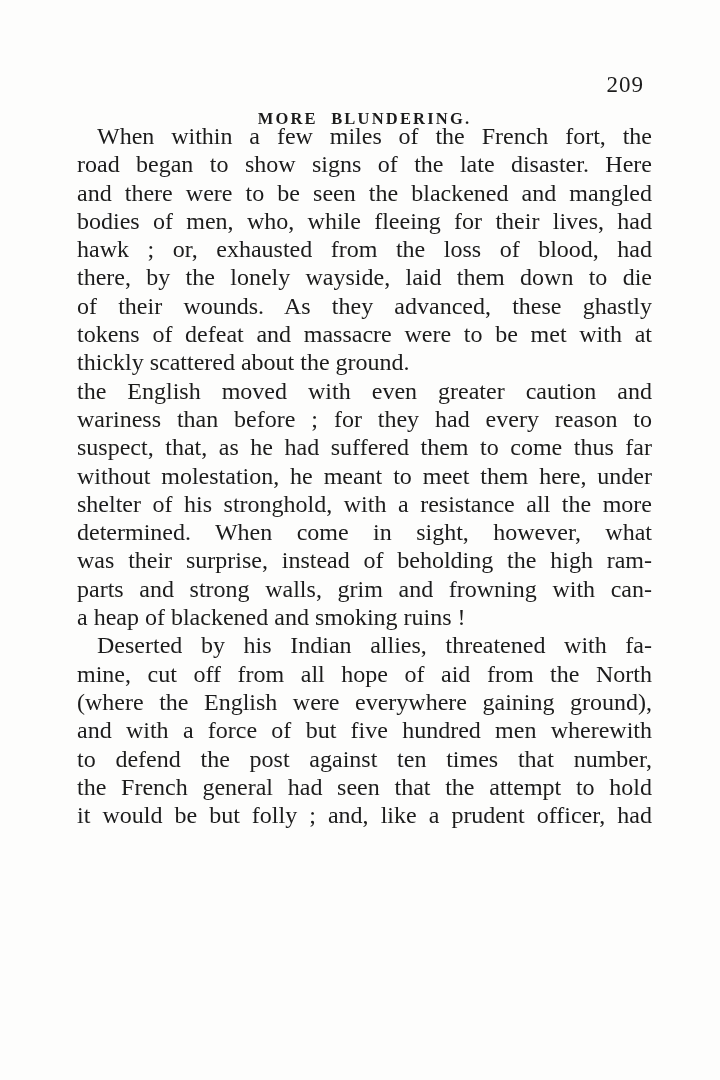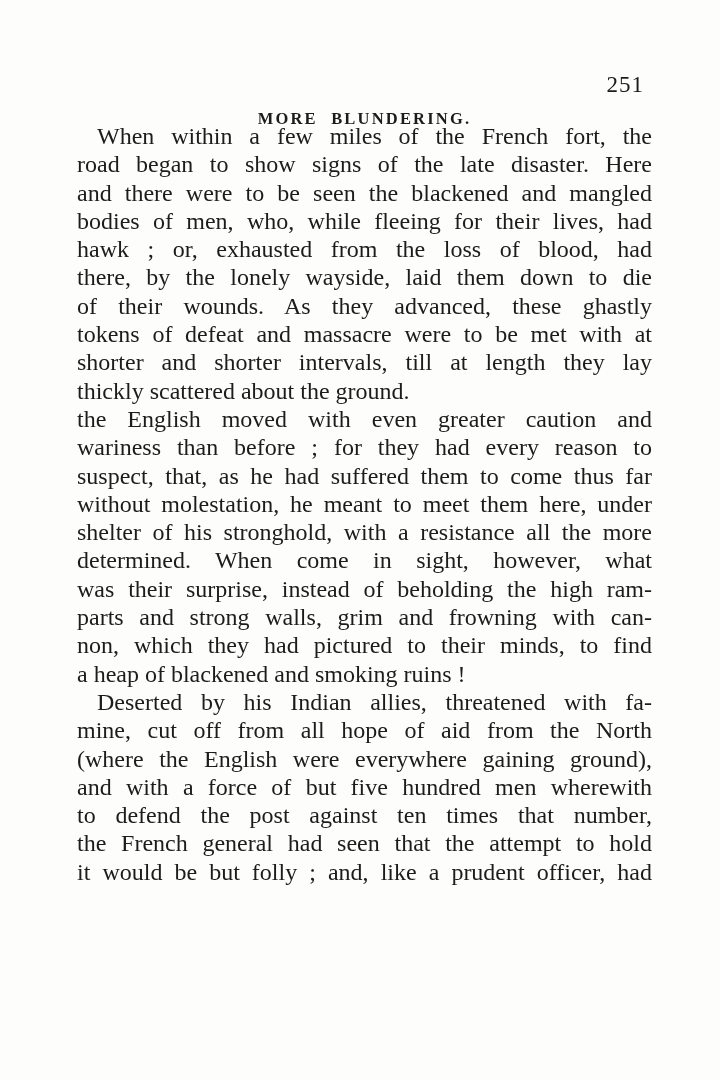--- a/index.html
+++ b/index.html
@@ -60,42 +60,40 @@
   }
   .line.parfirst { text-indent: 20px; }
   .line.parlast { text-align-last: left; }
 </style>
 </head>
 <body>
 
 <div class="page">
   <div class="header">
     <div class="running-title">MORE BLUNDERING.</div>
-    <div class="page-number">251</div>
+    <div class="page-number">209</div>
   </div>
   <div class="body-text">
       <div class="line parfirst">When within a few miles of the French fort, the</div>
       <div class="line">road began to show signs of the late disaster. Here</div>
       <div class="line">and there were to be seen the blackened and mangled</div>
       <div class="line">bodies of men, who, while fleeing for their lives, had</div>
       <div class="line">hawk ; or, exhausted from the loss of blood, had</div>
       <div class="line">there, by the lonely wayside, laid them down to die</div>
       <div class="line">of their wounds. As they advanced, these ghastly</div>
       <div class="line">tokens of defeat and massacre were to be met with at</div>
-      <div class="line">shorter and shorter intervals, till at length they lay</div>
       <div class="line parlast">thickly scattered about the ground.</div>
       <div class="line">the English moved with even greater caution and</div>
       <div class="line">wariness than before ; for they had every reason to</div>
       <div class="line">suspect, that, as he had suffered them to come thus far</div>
       <div class="line">without molestation, he meant to meet them here, under</div>
       <div class="line">shelter of his stronghold, with a resistance all the more</div>
       <div class="line">determined. When come in sight, however, what</div>
       <div class="line">was their surprise, instead of beholding the high ram-</div>
       <div class="line">parts and strong walls, grim and frowning with can-</div>
-      <div class="line">non, which they had pictured to their minds, to find</div>
       <div class="line parlast">a heap of blackened and smoking ruins !</div>
       <div class="line parfirst">Deserted by his Indian allies, threatened with fa-</div>
       <div class="line">mine, cut off from all hope of aid from the North</div>
       <div class="line">(where the English were everywhere gaining ground),</div>
       <div class="line">and with a force of but five hundred men wherewith</div>
       <div class="line">to defend the post against ten times that number,</div>
       <div class="line">the French general had seen that the attempt to hold</div>
       <div class="line">it would be but folly ; and, like a prudent officer, had</div>
     </div>
 </div>

